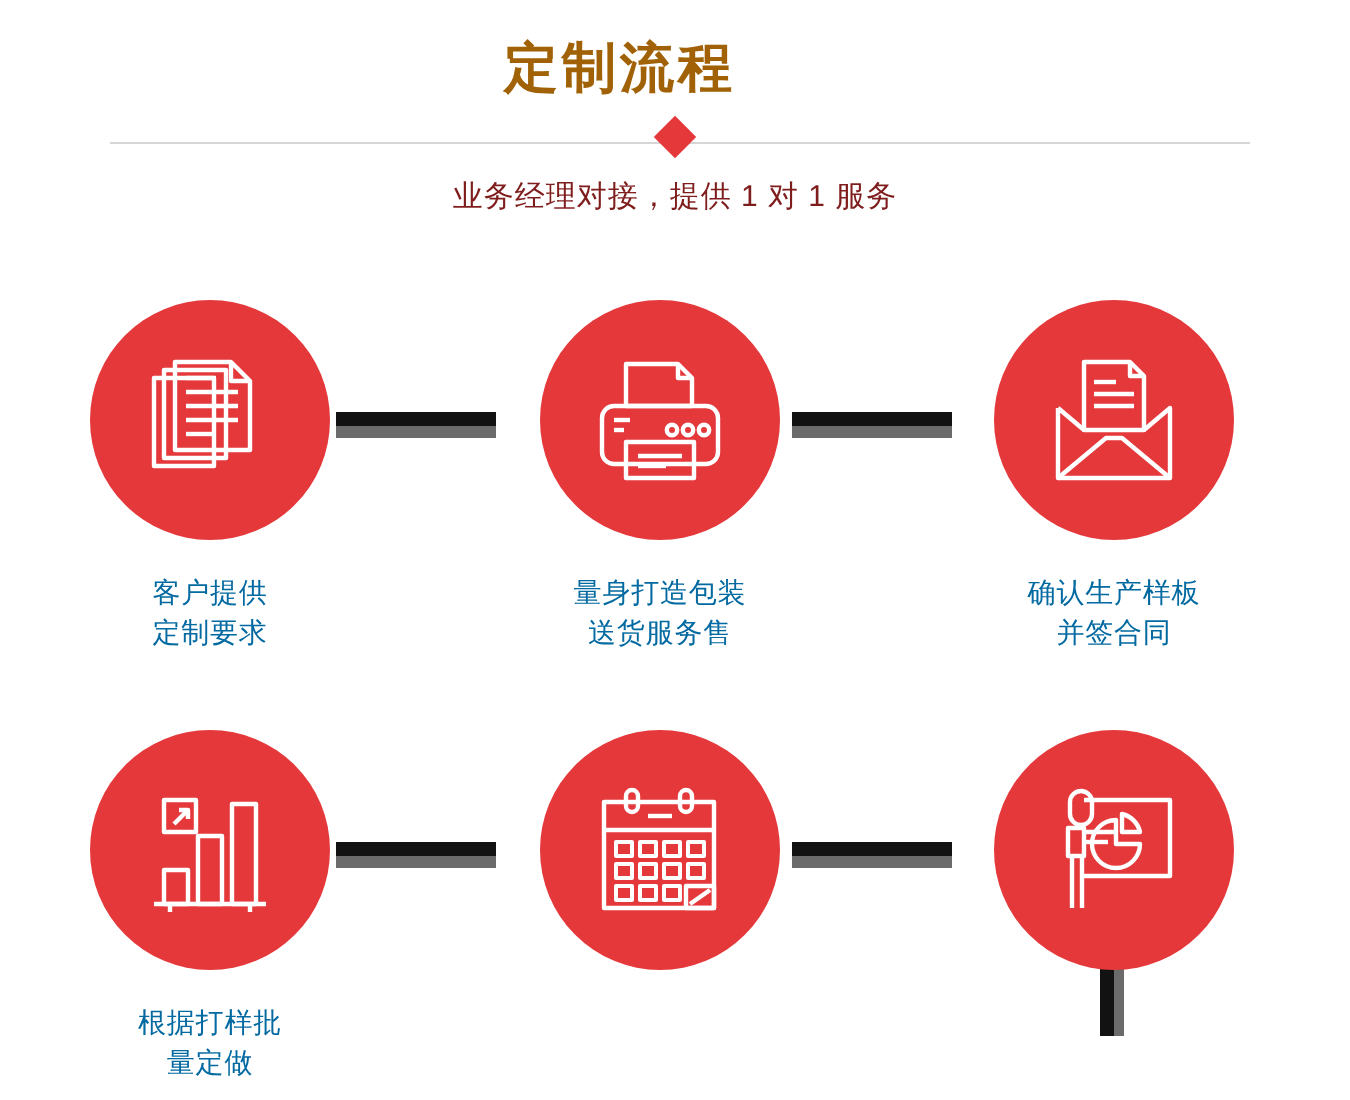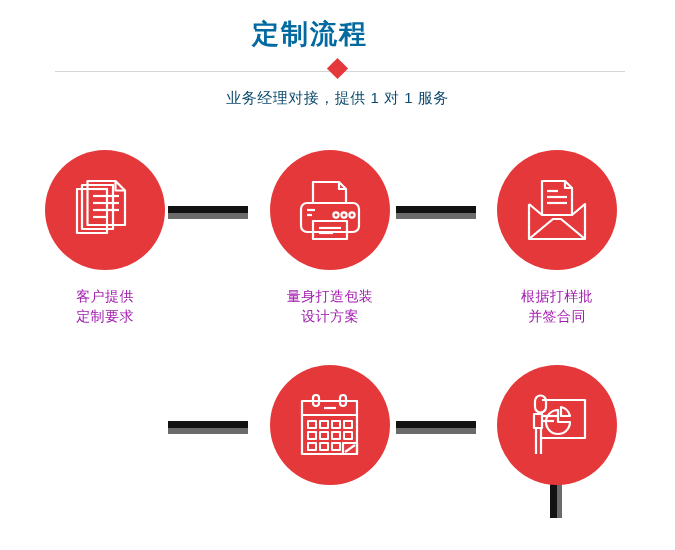--- a/index.html
+++ b/index.html
@@ -20,21 +20,21 @@
 
   
   .page-title {
     position: absolute;
     left: 0;
     top: 16px;
     width: 620px;
     text-align: center;
     font-size: 27px;
     font-weight: bold;
-    color: #0369a1;
+    color: #a16207;
     letter-spacing: 2px;
     line-height: 36px;
   }
   .divider-line {
     position: absolute;
     left: 55px;
     top: 71px;
     width: 570px;
     height: 1px;
     background: #d6d6d6;
@@ -48,21 +48,21 @@
     background: #e5383b;
     transform: rotate(45deg);
   }
   .page-subtitle {
     position: absolute;
     left: 0;
     top: 89px;
     width: 675px;
     text-align: center;
     font-size: 15px;
-    color: #0c4a6e;
+    color: #7f1d1d;
     letter-spacing: 0.5px;
   }
 
   
   .steps {
     position: absolute;
     left: 0;
     top: 150px;
     width: 675px;
   }
@@ -88,21 +88,21 @@
     display: flex;
     align-items: center;
     justify-content: center;
   }
   .circle svg { display: block; }
 
   .step-label {
     margin-top: 16px;
     font-size: 14px;
     line-height: 20px;
-    color: #a21caf;
+    color: #0369a1;
     white-space: pre-line;
     letter-spacing: 0.4px;
   }
 
   
   .conn-h {
     position: absolute;
     width: 80px;
     top: 56px;
   }
@@ -193,21 +193,21 @@
               <circle cx="43" cy="42" r="2.6"></circle>
               <circle cx="51" cy="42" r="2.6"></circle>
               <circle cx="59" cy="42" r="2.6"></circle>
               <path d="M20 48 h34 v18 h-34 z"></path>
               <line x1="26" y1="55" x2="48" y2="55"></line>
               <line x1="26" y1="60" x2="40" y2="60"></line>
             </g>
           </svg>
         </div>
         <div class="step-label">量身打造包装
-设计方案</div>
+送货服务售</div>
       </div>
 
       <div class="conn-h between-1-2">
         <div class="bar-main"></div>
         <div class="bar-shadow"></div>
       </div>
 
       <div class="step col-2">
         <div class="circle">
           <svg width="74" height="74" viewBox="0 0 74 74">
@@ -216,33 +216,52 @@
               <path d="M45 8 v7 h7"></path>
               <line x1="27" y1="18" x2="38" y2="18"></line>
               <line x1="27" y1="24" x2="47" y2="24"></line>
               <line x1="27" y1="30" x2="47" y2="30"></line>
               <path d="M9 31 v35 h56 v-35 l-13 11"></path>
               <path d="M9 31 l13 11"></path>
               <path d="M9 66 l24 -20 h8 l24 20"></path>
             </g>
           </svg>
         </div>
-        <div class="step-label">根据打样批
+        <div class="step-label">确认生产样板
 并签合同</div>
       </div>
 
     </div>
 
     <div class="conn-v">
       <div class="bar-main"></div>
       <div class="bar-shadow"></div>
     </div>
 
     <div class="step-row">
 
+      <div class="step col-0">
+        <div class="circle">
+          <svg width="74" height="74" viewBox="0 0 74 74">
+            <g fill="none" stroke="#ffffff" stroke-width="2.2" stroke-linejoin="round">
+              <path d="M14 12 h16 v16 h-16 z"></path>
+              <path d="M19 24 l7 -7"></path>
+              <path d="M21.5 17 h4.5 v4.5"></path>
+              <path d="M14 47 h12 v17 h-12 z"></path>
+              <path d="M31 30 h12 v34 h-12 z"></path>
+              <path d="M48 14 h12 v50 h-12 z"></path>
+              <line x1="9" y1="64" x2="65" y2="64"></line>
+              <line x1="17" y1="64" x2="17" y2="68"></line>
+              <line x1="57" y1="64" x2="57" y2="68"></line>
+            </g>
+          </svg>
+        </div>
+        <div class="step-label">根据打样批
+量定做</div>
+      </div>
 
       <div class="conn-h between-0-1">
         <div class="bar-main"></div>
         <div class="bar-shadow"></div>
       </div>
 
       <div class="step col-1">
         <div class="circle">
           <svg width="74" height="74" viewBox="0 0 74 74">
             <g fill="none" stroke="#ffffff" stroke-width="2.2" stroke-linejoin="round">

